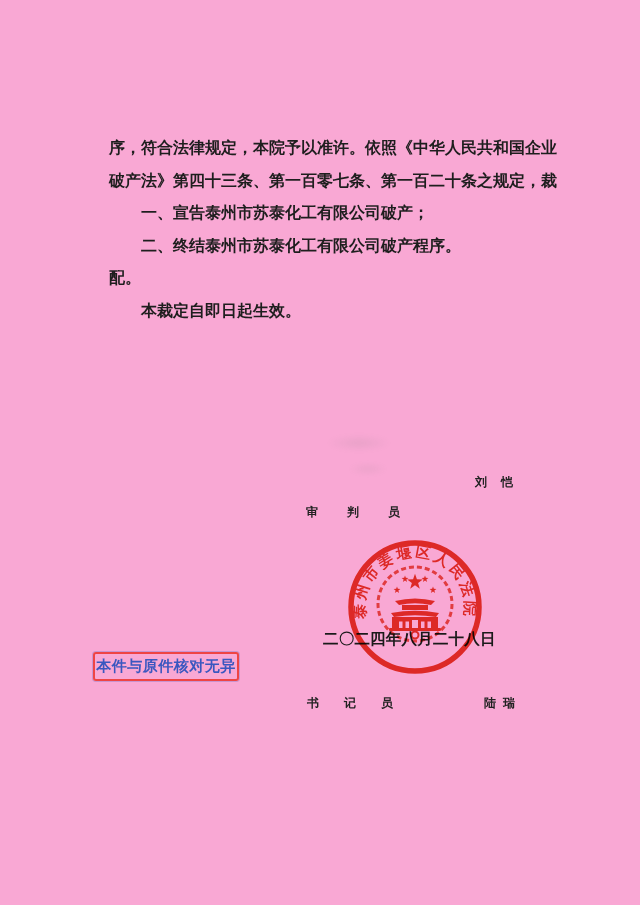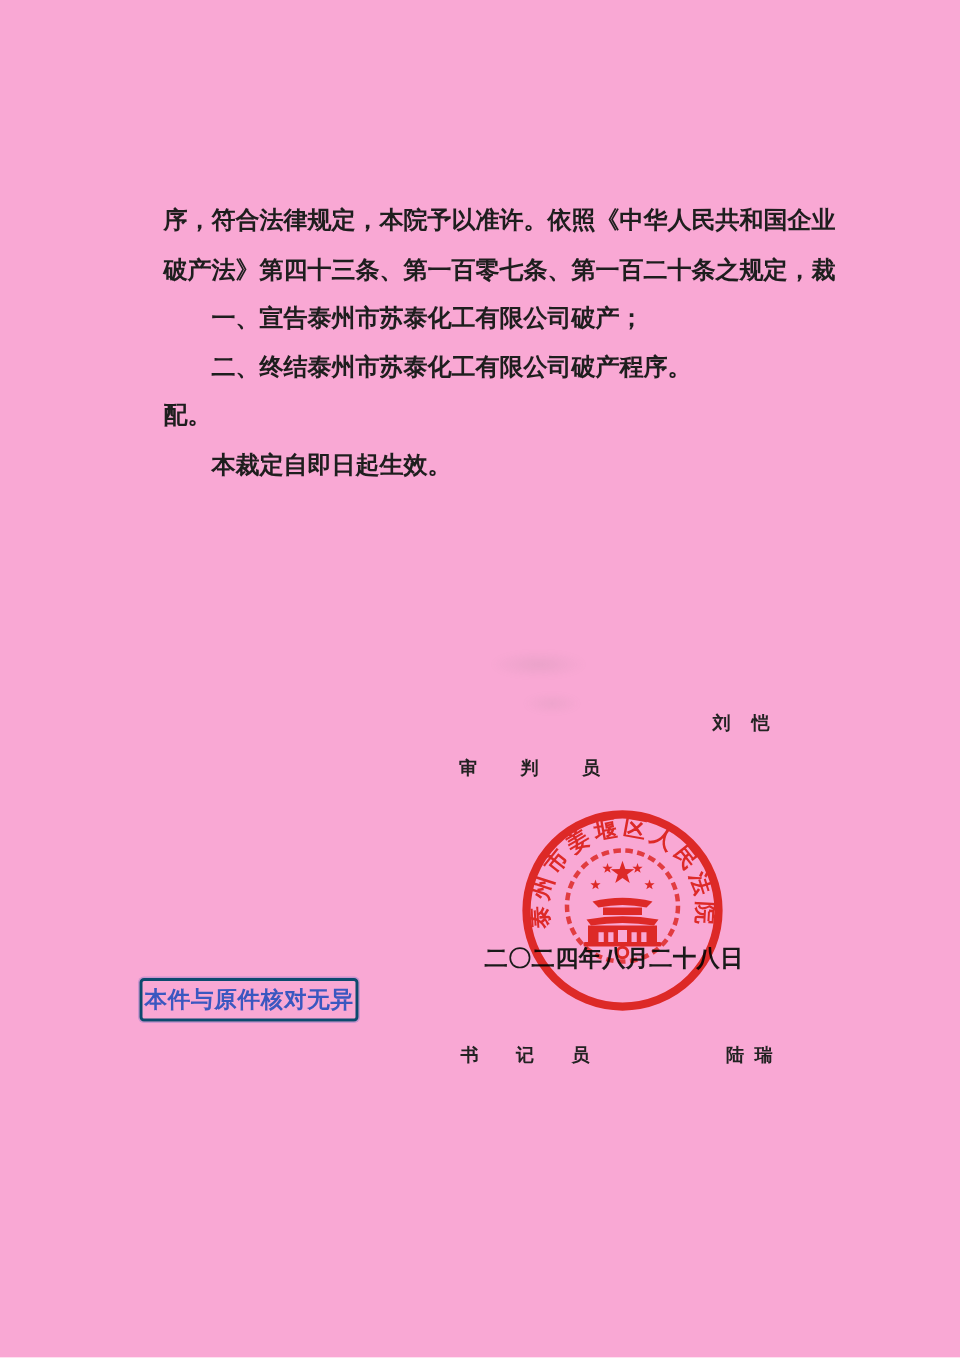--- a/index.html
+++ b/index.html
@@ -40,21 +40,21 @@
   }
   
   .seal{
     position:absolute;left:345px;top:537px;width:140px;height:140px;
     z-index:4;mix-blend-mode:multiply;opacity:0.95;
   }
   .seal svg{display:block;width:140px;height:140px;}
   
   .stamp{
     position:absolute;left:93px;top:652px;width:142px;height:25px;
-    border:2px solid #0c4a6e;border-radius:3px;
+    border:2px solid #ef4444;border-radius:3px;
     box-shadow:0 0 0 1px rgba(58,87,192,0.25);
     display:flex;align-items:center;justify-content:center;
     z-index:2;
   }
   .stamp-text{
     font-family:"Liberation Sans","DejaVu Sans",sans-serif;
     font-size:15px;font-weight:700;color:#3a57c0;
     letter-spacing:0.5px;white-space:nowrap;
   }
   

